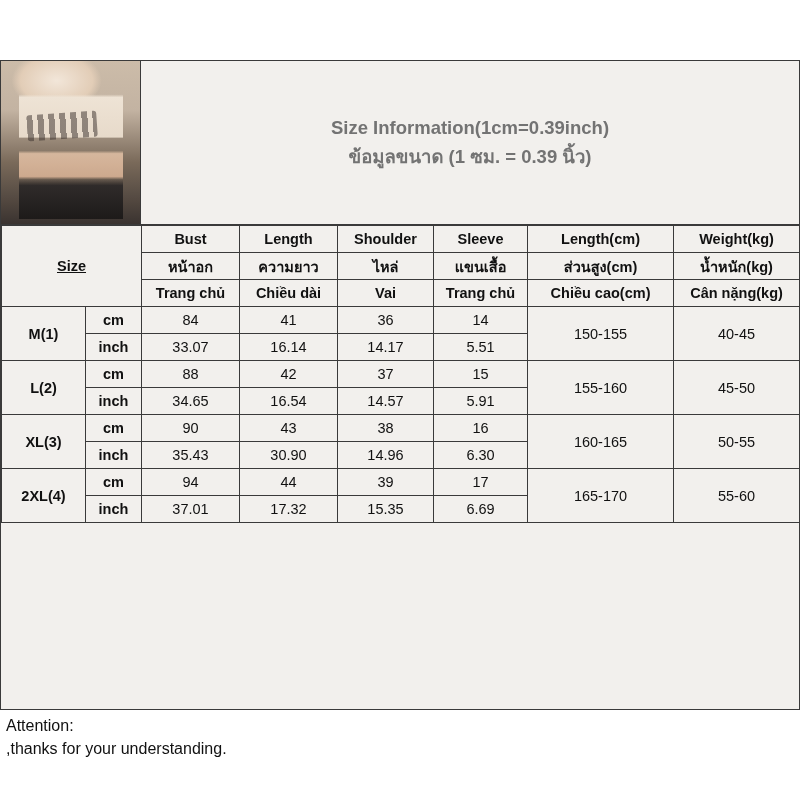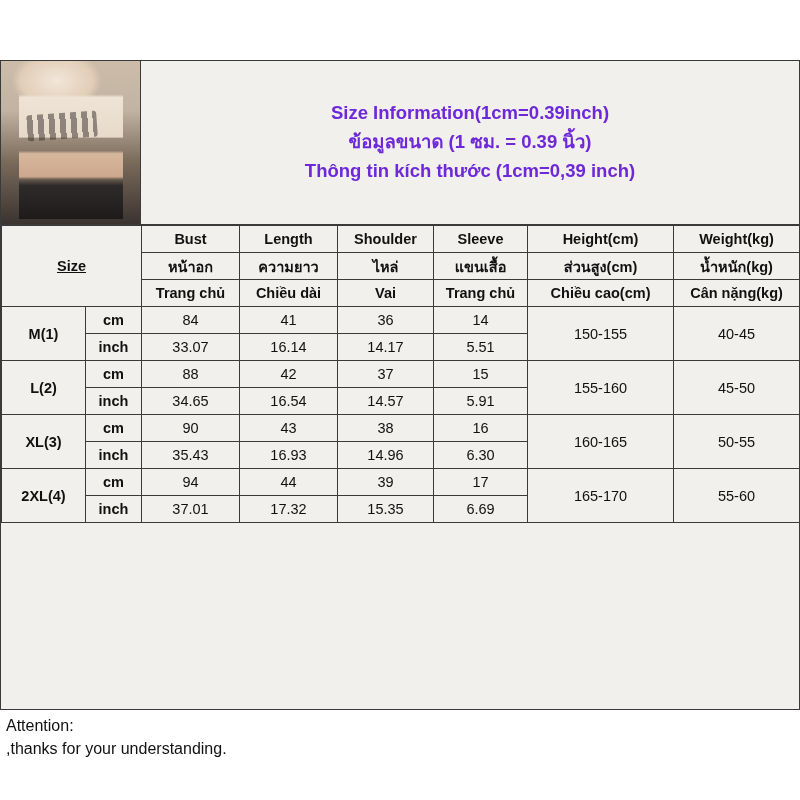--- a/index.html
+++ b/index.html
@@ -86,21 +86,21 @@
     align-items: center;
     justify-content: center;
     background: #f2f0ed;
     padding: 6px 10px;
     box-sizing: border-box;
   }
   .title-line {
     font-weight: bold;
     font-size: 18.5px;
     line-height: 1.55;
-    color: #6d28d9;
+    color: #737373;
     text-align: center;
     white-space: nowrap;
   }
   
   table.sizes {
     border-collapse: collapse;
     table-layout: fixed;
     width: 100%;
   }
   table.sizes td {
@@ -177,21 +177,20 @@
       <div class="photo-cell">
         <div class="photo">
           <div class="body"></div>
           <div class="text-print"></div>
         </div>
         <div class="corner"></div>
       </div>
       <div class="title-cell">
         <div class="title-line">Size Information(1cm=0.39inch)</div>
         <div class="title-line">ข้อมูลขนาด (1 ซม. = 0.39 นิ้ว)</div>
-        <div class="title-line">Thông tin kích thước (1cm=0,39 inch)</div>
       </div>
     </div>
 
     <table class="sizes">
       <colgroup>
         <col class="c-size">
           <col class="c-unit">
           <col class="c-bust">
           <col class="c-length">
         <col class="c-should">
@@ -200,21 +199,21 @@
           <col class="c-weight">
       </colgroup>
       <tbody>
 
         <tr>
           <td class="size-word" rowspan="3" colspan="2">Size</td>
           <td class="hdr">Bust</td>
           <td class="hdr">Length</td>
           <td class="hdr">Shoulder</td>
           <td class="hdr">Sleeve</td>
-          <td class="hdr">Height(cm)</td>
+          <td class="hdr">Length(cm)</td>
           <td class="hdr">Weight(kg)</td>
         </tr>
 
         <tr>
           <td class="hdr sub">หน้าอก</td>
           <td class="hdr sub">ความยาว</td>
           <td class="hdr sub">ไหล่</td>
           <td class="hdr sub">แขนเสื้อ</td>
           <td class="hdr sub">ส่วนสูง(cm)</td>
           <td class="hdr sub">น้ำหนัก(kg)</td>
@@ -271,21 +270,21 @@
           <td class="val">90</td>
           <td class="val">43</td>
           <td class="val">38</td>
           <td class="val">16</td>
           <td class="range" rowspan="2">160-165</td>
           <td class="range" rowspan="2">50-55</td>
         </tr>
         <tr>
           <td class="unit">inch</td>
           <td class="val">35.43</td>
-          <td class="val">16.93</td>
+          <td class="val">30.90</td>
           <td class="val">14.96</td>
           <td class="val">6.30</td>
         </tr>
 
         <tr>
           <td class="size-label" rowspan="2">2XL(4)</td>
           <td class="unit">cm</td>
           <td class="val">94</td>
           <td class="val">44</td>
           <td class="val">39</td>

